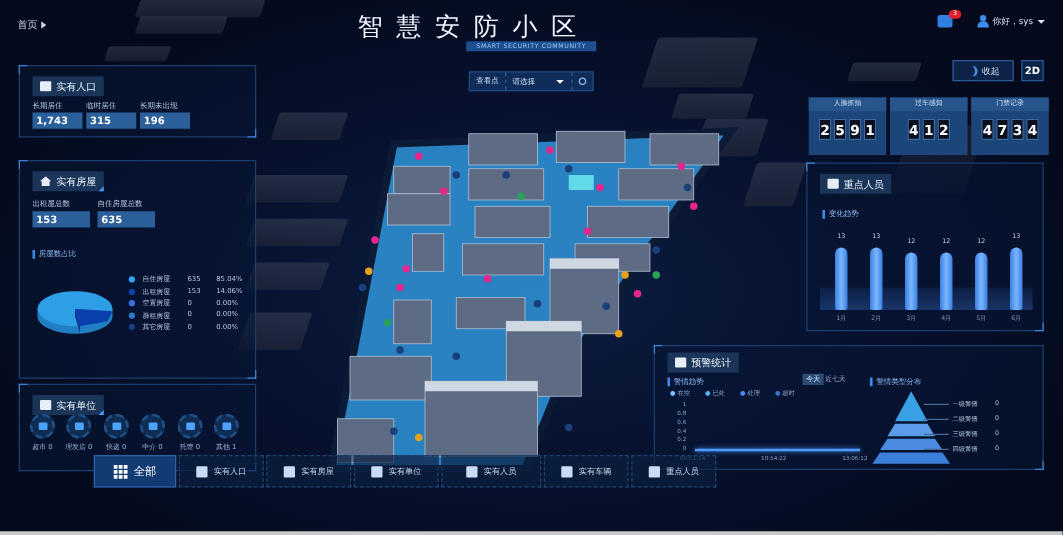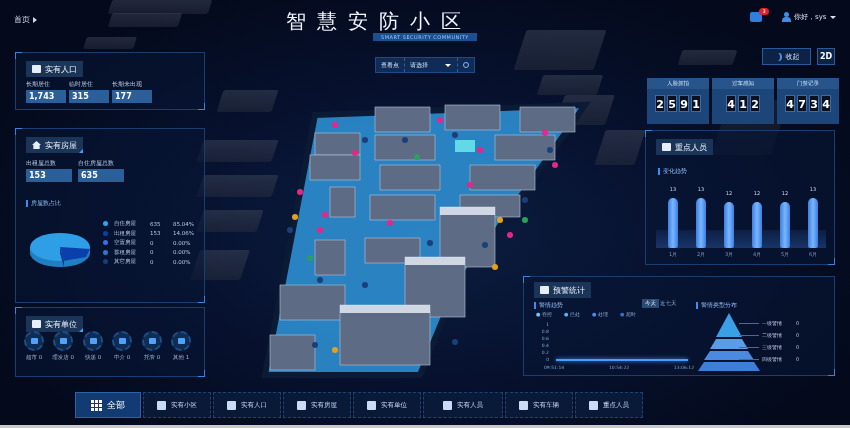--- a/index.html
+++ b/index.html
@@ -56,21 +56,21 @@
 #mode-btn{left:817px;top:48px;width:18px;height:17px;border:1px solid #2a5a99;background:#0c2246;font-size:8px;font-weight:bold;color:#fff;text-align:center;line-height:15px}
 .counter{position:absolute;top:78px;width:62px;height:46px;background:#1c4679}
 .counter .h{height:11px;text-align:center;font-size:5.5px;color:#d2e2f6;line-height:11px;background:#26548b}
 .counter .digs{display:flex;justify-content:center;gap:2px;margin-top:6px}
 .counter .d{width:10px;height:17px;background:#0a1020;color:#fff;font-size:11px;font-weight:bold;text-align:center;line-height:17px;border:1px solid #3d6aa3}
 
 .bar{position:absolute;bottom:0;width:10px;background:linear-gradient(90deg,#3a7fe0,#7ab6ff 50%,#3a7fe0);border-radius:5px 5px 2px 2px}
 .bar-lbl{position:absolute;font-size:5px;color:#c7d8f0;width:12px;text-align:center}
 .bar-x{position:absolute;font-size:5px;color:#7d95b8;width:14px;text-align:center}
 
-#bottom-nav{left:75px;top:392px;display:flex;gap:2px}
+#bottom-nav{left:75px;top:364px;display:flex;gap:2px}
 .nav-btn{height:26px;border:1px dashed #1e4373;background:rgba(12,32,64,.7);display:flex;align-items:center;justify-content:center;gap:5px;font-size:6.5px;color:#cbdcf4}
 .nav-btn .ni{width:9px;height:9px;background:#c9dcf6;border-radius:1px}
 .nav-btn.active{background:#123b73;border:1px solid #2c63a8;font-size:9px;color:#fff}
 .nav-btn.active .ni{background:none;width:11px;height:11px;display:grid;grid-template-columns:repeat(3,3px);gap:1px}
 .nav-btn.active .ni span{background:#fff;width:3px;height:3px}
 #watermark{left:735px;top:384px;font-size:9px;color:#b7c1d2;opacity:.75;line-height:10px}
 #watermark .s{font-size:5.5px}
 </style>
 </head>
 <body>
@@ -185,21 +185,21 @@
   <div class="panel" style="left:15px;top:52px;width:190px;height:58px">
     <div class="ptitle" style="left:10px;top:8px">
       <span class="ico"></span>
       <span>实有人口</span>
     </div>
     <div class="stat-lbl" style="left:10px;top:27px">长期居住</div>
     <div class="stat-val" style="left:10px;top:37px;width:40px">1,743</div>
     <div class="stat-lbl" style="left:53px;top:27px">临时居住</div>
     <div class="stat-val" style="left:53px;top:37px;width:40px">315</div>
     <div class="stat-lbl" style="left:96px;top:27px">长期未出现</div>
-    <div class="stat-val" style="left:96px;top:37px;width:40px">177</div>
+    <div class="stat-val" style="left:96px;top:37px;width:40px">196</div>
   </div>
 
   <div class="panel" style="left:15px;top:128px;width:190px;height:175px">
     <div class="ptitle" style="left:10px;top:8px">
       <span class="ico" style="clip-path:polygon(50% 0,100% 50%,85% 50%,85% 100%,15% 100%,15% 50%,0 50%)"></span>
       <span>实有房屋</span>
       <span class="corner"></span>
     </div>
     <div class="stat-lbl" style="left:10px;top:30px">出租屋总数</div>
     <div class="stat-val" style="left:10px;top:40px;width:46px">153</div>
@@ -430,24 +430,20 @@
           <span></span>
           <span></span>
           <span></span>
           <span></span>
           <span></span>
         </span>
       <span>全部</span>
     </div>
     <div class="nav-btn" style="width:68px">
         <span class="ni"></span>
-        <span>实有小区</span>
-      </div>
-    <div class="nav-btn" style="width:68px">
-        <span class="ni"></span>
         <span>实有人口</span>
       </div>
     <div class="nav-btn" style="width:68px">
         <span class="ni"></span>
         <span>实有房屋</span>
       </div>
     <div class="nav-btn" style="width:68px">
         <span class="ni"></span>
         <span>实有单位</span>
       </div>

